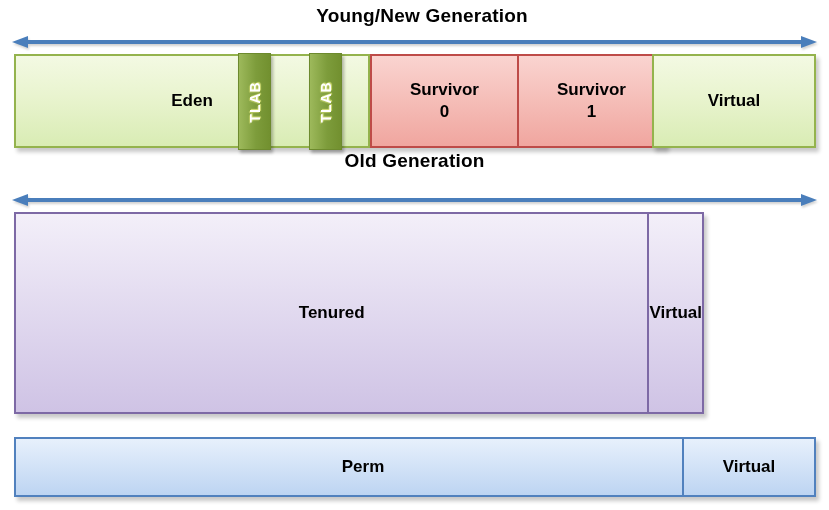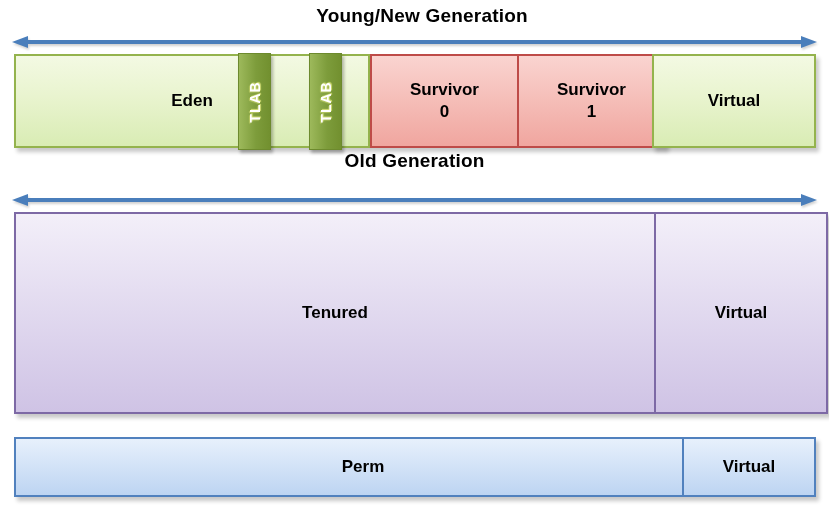--- a/index.html
+++ b/index.html
@@ -64,21 +64,21 @@
   }
   .blue-unit {
     background: linear-gradient(to bottom, var(--blue-fill-top, #e7f0fc) 0%, var(--blue-fill-bottom, #bdd4f2) 100%);
     border: 2px solid var(--blue-border, #5181be);
     display: flex;
   }
 
   .eden          { left: 14px;  top: 54px;  width: 356px; height: 94px; }
   .survivors     { left: 370px; top: 54px;  width: 296px; height: 94px; }
   .virtual-young { left: 652px; top: 54px;  width: 164px; height: 94px; }
-  .oldgen        { left: 14px;  top: 212px; width: 814px; height: 202px; }
+  .oldgen        { left: 14px;  top: 212px; width: 690px; height: 202px; }
   .permgen       { left: 14px;  top: 437px; width: 802px; height: 60px; }
 
   .cell {
     display: flex;
     align-items: center;
     justify-content: center;
     text-align: center;
   }
   .s-cell  { flex: 1; }
   .s1      { border-left: 2px solid var(--red-border, #be4b48); }

